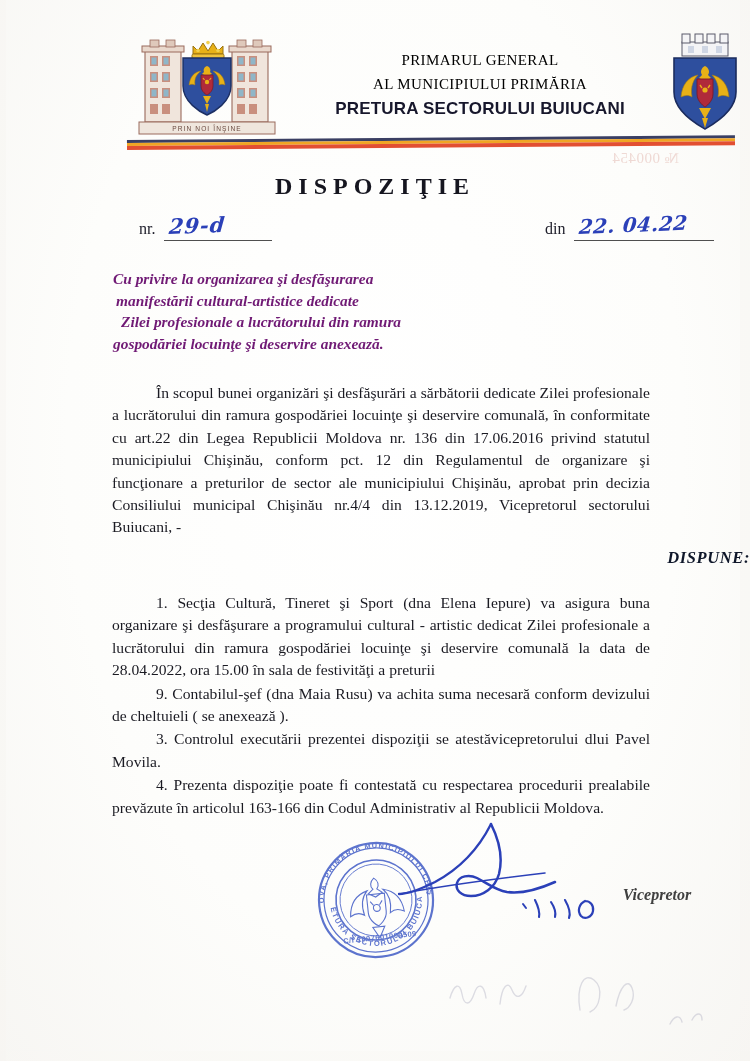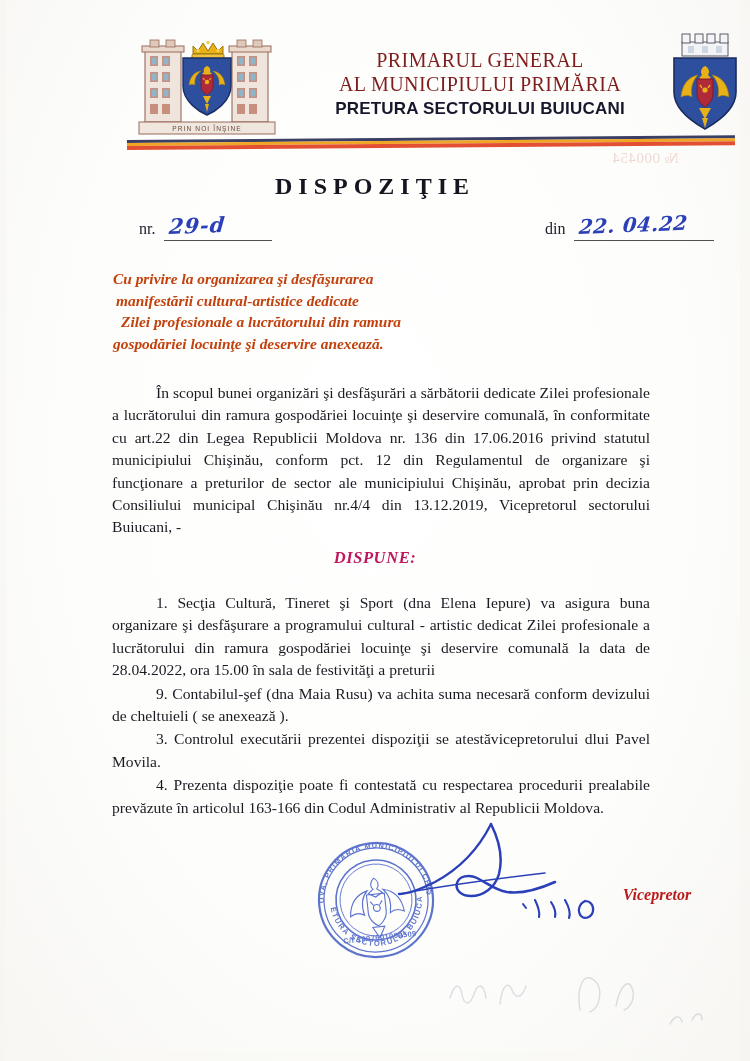--- a/index.html
+++ b/index.html
@@ -50,24 +50,24 @@
     position: absolute;
     left: 668px; top: 2px;
     width: 74px; height: 104px;
   }
   .header-titles {
     position: absolute;
     left: 300px; width: 360px; top: 18px;
     text-align: center;
   }
   .ht-line1, .ht-line2 {
-    font-size: 20px;
+    font-size: 15px;
     letter-spacing: .4px;
     line-height: 24px;
-    color: #7f1d1d;
+    color: #000000;
     white-space: nowrap;
   }
   .ht-line3 {
     font-family: "Liberation Sans", sans-serif;
     font-weight: bold;
     font-size: 17px;
     letter-spacing: .2px;
     line-height: 26px;
     color: #17172c;
     white-space: nowrap;
@@ -148,21 +148,21 @@
     position: absolute;
     left: 113px; top: 268px;
     width: 440px;
   }
   .subject div {
     font-family: "Liberation Serif", serif;
     font-style: italic;
     font-weight: bold;
     font-size: 15.4px;
     line-height: 21.5px;
-    color: #c2410c;
+    color: #701a75;
     white-space: nowrap;
   }
   .subject div:nth-child(2) { margin-left: 3px; }
   .subject div:nth-child(3) { margin-left: 8px; }
 
   
   .body-wrap {
     position: absolute;
     left: 112px; top: 382px;
     width: 538px;
@@ -174,27 +174,27 @@
     text-align: justify;
     text-justify: inter-word;
     color: #1a1a22;
     hyphens: none;
   }
   p.just.indent { text-indent: 44px; }
 
   .dispune {
     position: absolute;
     left: 0; right: 0; top: 548px;
-    text-align: center;
+    text-align: right;
     font-family: "Liberation Serif", serif;
     font-style: italic;
     font-weight: bold;
     font-size: 16.5px;
     letter-spacing: .6px;
-    color: #be185d;
+    color: #0f172a;
   }
 
   .items {
     position: absolute;
     left: 112px; top: 592px;
     width: 538px;
   }
   .items p { margin: 0 0 0 0; }
   .items p + p { margin-top: 1px; }
 
@@ -204,21 +204,21 @@
     right: 18px; top: 884px;
     width: 150px;
     text-align: center;
   }
   .sig-block div {
     font-family: "Liberation Serif", serif;
     font-style: italic;
     font-weight: bold;
     font-size: 16px;
     line-height: 22px;
-    color: #b91c1c;
+    color: #404040;
   }
 
   
   .stamp {
     position: absolute;
     left: 312px; top: 836px;
     width: 128px; height: 128px;
     opacity: .82;
     transform: rotate(-6deg);
   }

